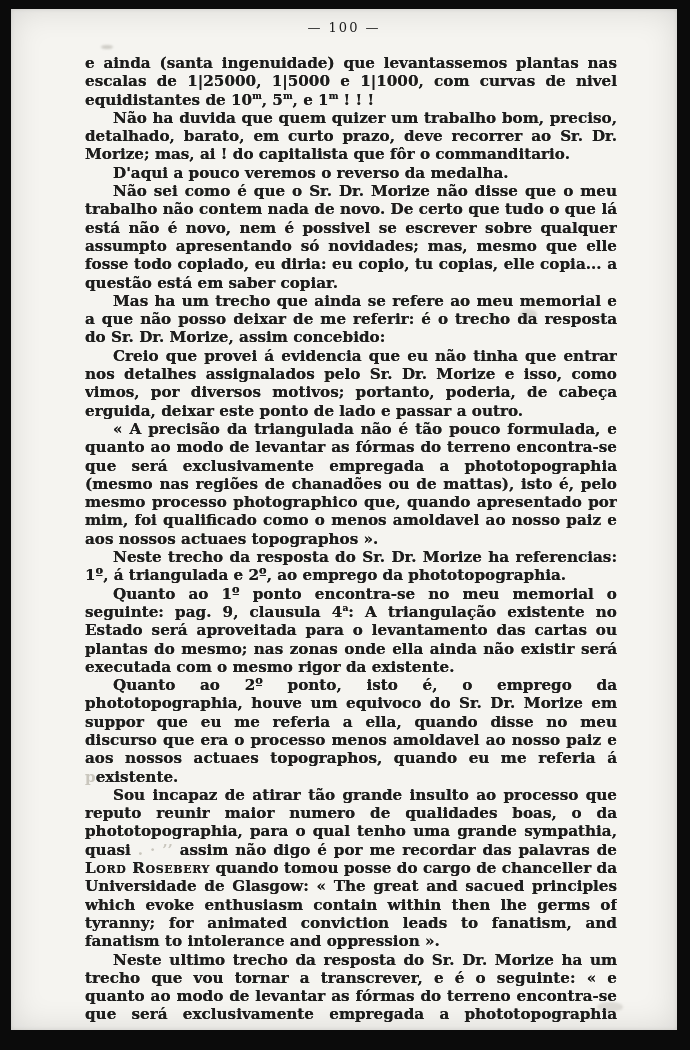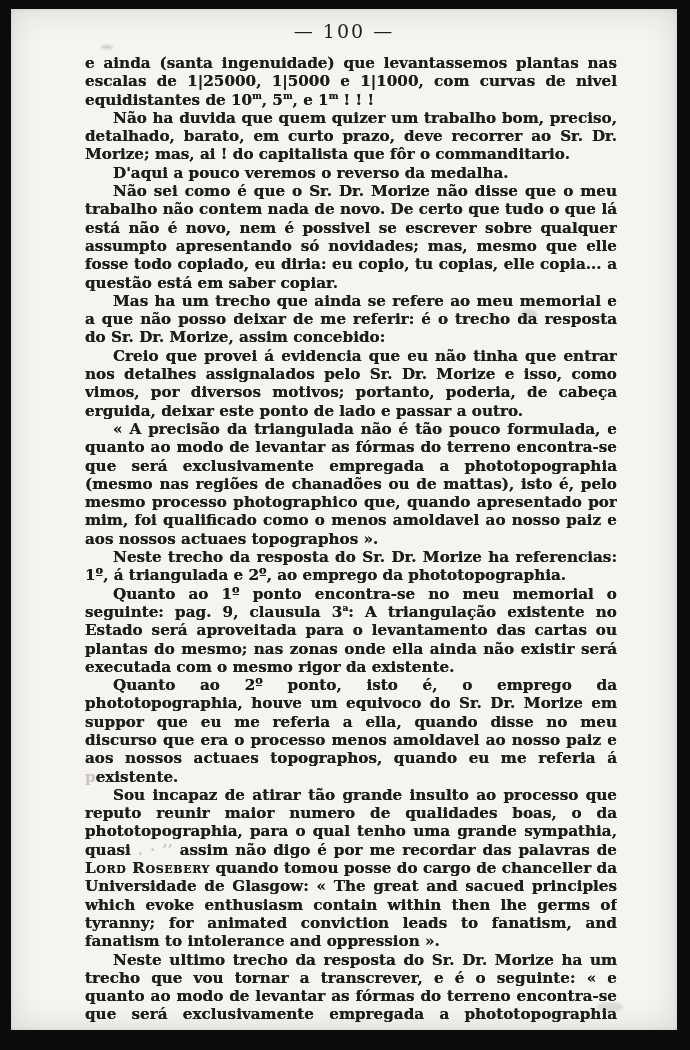--- a/index.html
+++ b/index.html
@@ -25,21 +25,21 @@
     height: 1021px;
     background: #f5f4f0;
     box-shadow: inset 0 0 32px rgba(0,0,0,0.12), inset 0 0 4px rgba(0,0,0,0.10);
   }
   .page-header {
     position: absolute;
     top: 11px;
     left: 0;
     width: 100%;
     text-align: center;
-    font-size: 19px;
+    font-size: 13px;
     letter-spacing: 2px;
     color: #1c1c1c;
   }
   .body-text {
     position: absolute;
     left: 74px;
     top: 45px;
     width: 532px;
     height: 972px;
     overflow: hidden;
@@ -86,19 +86,19 @@
     <div class="smudge smudge-3"></div>
     <div class="body-text">
         <p class="para"><span>e ainda (santa ingenuidade) que levantassemos plantas nas escalas de 1|25000, 1|5000 e 1|1000, com curvas de nivel equidistantes de 10</span><span class="seg-sup">m</span><span>, 5</span><span class="seg-sup">m</span><span>, e 1</span><span class="seg-sup">m</span><span> ! ! !</span></p>
         <p class="para indent"><span>Não ha duvida que quem quizer um trabalho bom, preciso, detalhado, barato, em curto prazo, deve recorrer ao Sr. Dr. Morize; mas, ai ! do capitalista que fôr o commanditario.</span></p>
         <p class="para indent"><span>D'aqui a pouco veremos o reverso da medalha.</span></p>
         <p class="para indent"><span>Não sei como é que o Sr. Dr. Morize não disse que o meu trabalho não contem nada de novo. De certo que tudo o que lá está não é novo, nem é possivel se escrever sobre qualquer assumpto apresentando só novidades; mas, mesmo que elle fosse todo copiado, eu diria: eu copio, tu copias, elle copia... a questão está em saber copiar.</span></p>
         <p class="para indent"><span>Mas ha um trecho que ainda se refere ao meu memorial e a que não posso deixar de me referir: é o trecho da resposta do Sr. Dr. Morize, assim concebido:</span></p>
         <p class="para indent"><span>Creio que provei á evidencia que eu não tinha que entrar nos detalhes assignalados pelo Sr. Dr. Morize e isso, como vimos, por diversos motivos; portanto, poderia, de cabeça erguida, deixar este ponto de lado e passar a outro.</span></p>
         <p class="para indent"><span>« A precisão da triangulada não é tão pouco formulada, e quanto ao modo de levantar as fórmas do terreno encontra-se que será exclusivamente empregada a phototopographia (mesmo nas regiões de chanadões ou de mattas), isto é, pelo mesmo processo photographico que, quando apresentado por mim, foi qualificado como o menos amoldavel ao nosso paiz e aos nossos actuaes topographos ».</span></p>
         <p class="para indent"><span>Neste trecho da resposta do Sr. Dr. Morize ha referencias: 1º, á triangulada e 2º, ao emprego da phototopographia.</span></p>
-        <p class="para indent"><span>Quanto ao 1º ponto encontra-se no meu memorial o seguinte: pag. 9, clausula 3</span><span class="seg-sup">a</span><span>: A triangulação existente no Estado será aproveitada para o levantamento das cartas ou plantas do mesmo; nas zonas onde ella ainda não existir será executada com o mesmo rigor da existente.</span></p>
+        <p class="para indent"><span>Quanto ao 1º ponto encontra-se no meu memorial o seguinte: pag. 9, clausula 4</span><span class="seg-sup">a</span><span>: A triangulação existente no Estado será aproveitada para o levantamento das cartas ou plantas do mesmo; nas zonas onde ella ainda não existir será executada com o mesmo rigor da existente.</span></p>
         <p class="para indent"><span>Quanto ao 2º ponto, isto é, o emprego da phototopographia, houve um equivoco do Sr. Dr. Morize em suppor que eu me referia a ella, quando disse no meu discurso que era o processo menos amoldavel ao nosso paiz e aos nossos actuaes topographos, quando eu me referia á </span><span class="seg-faded">p</span><span>existente.</span></p>
         <p class="para indent"><span>Sou incapaz de atirar tão grande insulto ao processo que reputo reunir maior numero de qualidades boas, o da phototopographia, para o qual tenho uma grande sympathia, quasi </span><span class="seg-faded">. ·  ’’ </span><span>assim não digo é por me recordar das palavras de </span><span class="seg-smallcaps">Lord Rosebery</span><span> quando tomou posse do cargo de chanceller da Universidade de Glasgow: « The great and sacued principles which evoke enthusiasm contain within then lhe germs of tyranny; for animated conviction leads to fanatism, and fanatism to intolerance and oppression ».</span></p>
         <p class="para indent"><span>Neste ultimo trecho da resposta do Sr. Dr. Morize ha um trecho que vou tornar a transcrever, e é o seguinte: « e quanto ao modo de levantar as fórmas do terreno encontra-se que será exclusivamente empregada a phototopographia (mesmo nas regiões de chapadões ou de mattas)... » Sim, Senhor; e o que ha de errado nisto ?</span></p>
       </div>
   </div>
 </div>
 
 </body></html>

